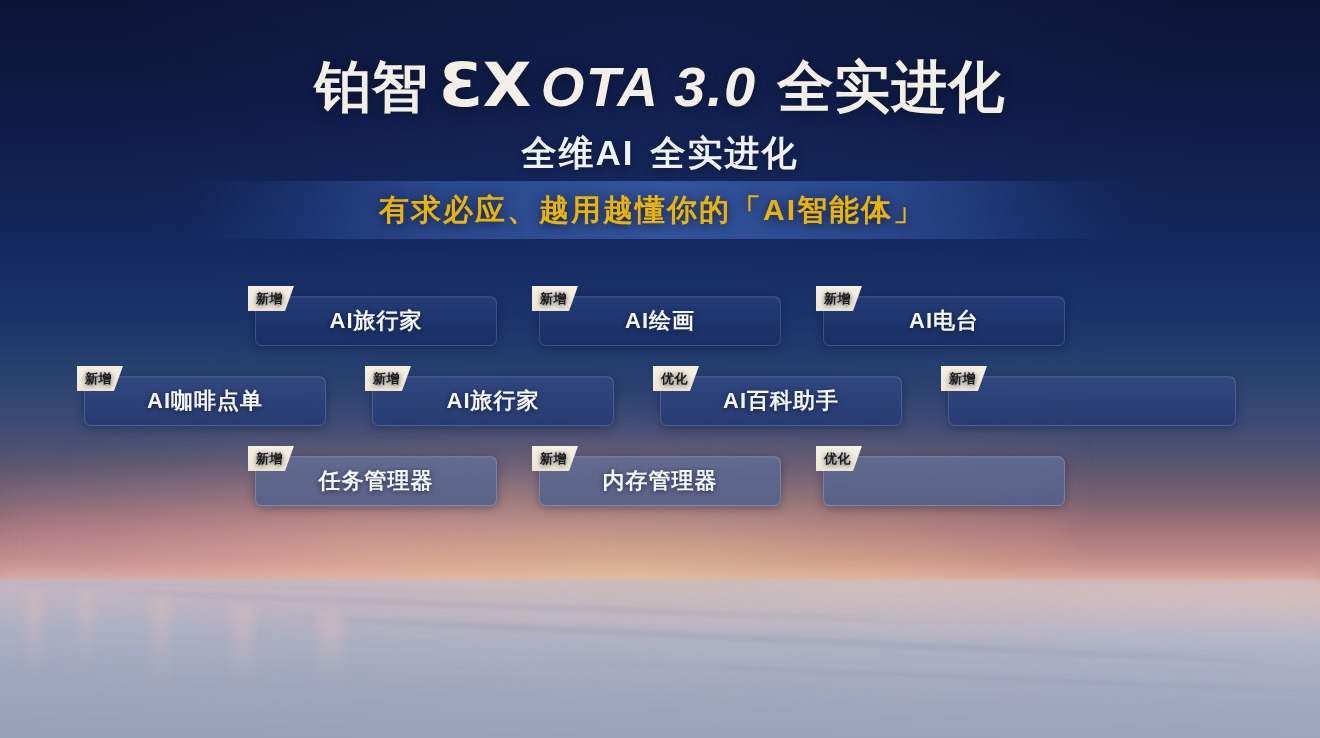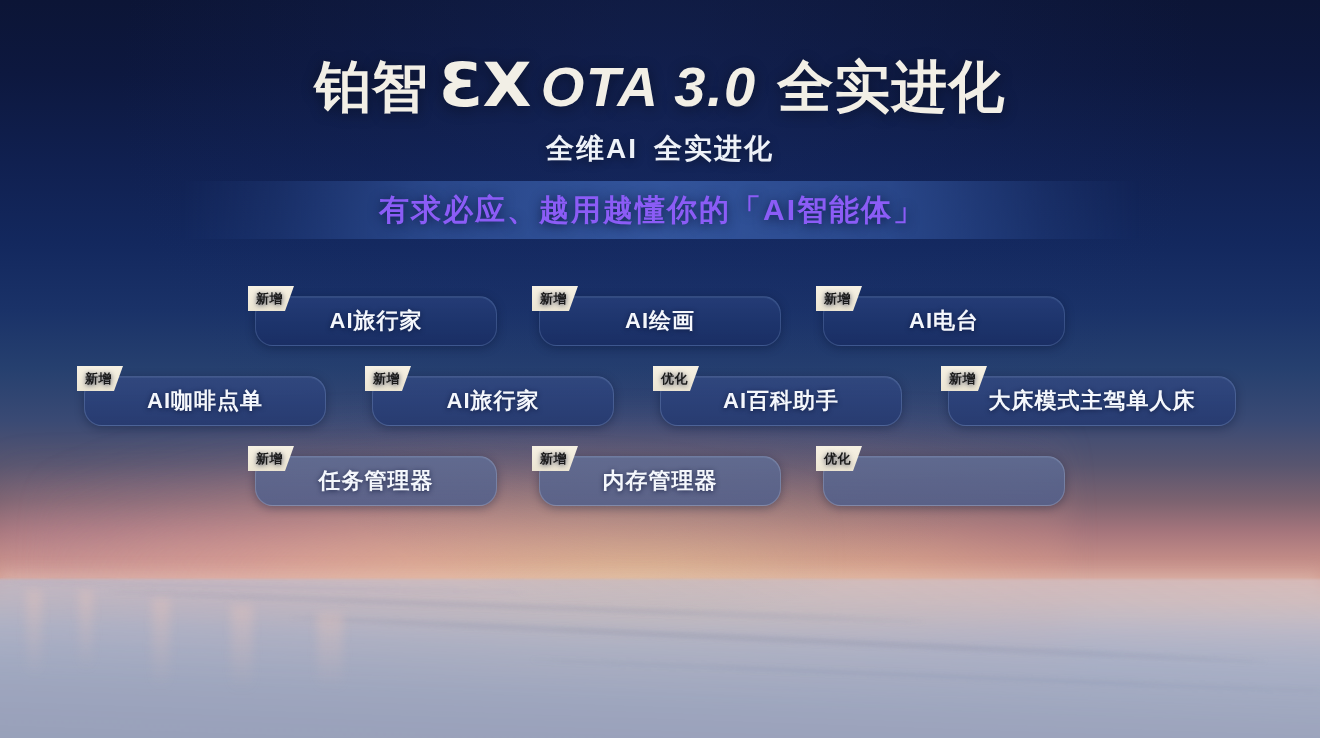--- a/index.html
+++ b/index.html
@@ -162,21 +162,21 @@
     margin: 0 4px;
     font-style: italic;
   }
 
   .subhead {
     position: absolute;
     left: 0; right: 0;
     top: 130px;
     text-align: center;
     color: #eef2f8;
-    font-size: 28px;
+    font-size: 35px;
     font-weight: 700;
     letter-spacing: 2px;
     white-space: nowrap;
     text-shadow: 0 2px 10px rgba(0,0,0,0.40);
   }
   .subhead .gap { display: inline-block; width: 16px; }
 
   
   .banner {
     position: absolute;
@@ -192,21 +192,21 @@
       rgba(50,84,156,0.72) 74%,
       rgba(40,70,136,0.30) 90%,
       rgba(36,62,124,0) 100%);
     filter: blur(0.4px);
   }
   .banner-text {
     position: absolute;
     left: 0; right: 16px;
     top: 190px;
     text-align: center;
-    color: #8b5cf6;
+    color: #eab308;
     font-size: 30px;
     font-weight: 700;
     letter-spacing: 2px;
     white-space: nowrap;
     text-shadow: 0 2px 12px rgba(10,20,60,0.85);
   }
 
   
   .rows {
     position: absolute;
@@ -221,21 +221,21 @@
     margin-bottom: 30px;
   }
   .row.r2 { gap: 46px; }
 
   .pill {
     position: relative;
     height: 50px;
     display: flex;
     align-items: center;
     justify-content: center;
-    border-radius: 18px;
+    border-radius: 7px;
     padding: 1px 26px;
     box-sizing: border-box;
     background: linear-gradient(180deg,
       rgba(38,62,120,0.88) 0%,
       rgba(30,52,108,0.90) 55%,
       rgba(26,46,100,0.92) 100%);
     border: 1px solid rgba(150,180,230,0.22);
     box-shadow: 0 2px 10px rgba(6,14,44,0.35),
                 inset 0 1px 0 rgba(180,205,245,0.10);
     color: #f4f7fc;
@@ -335,21 +335,20 @@
         <div class="pill" style="width: 242px;">
           <span class="tag">新增</span>
           <span class="label">AI旅行家</span>
         </div>
         <div class="pill" style="width: 242px;">
           <span class="tag">优化</span>
           <span class="label">AI百科助手</span>
         </div>
         <div class="pill" style="width: 288px;">
           <span class="tag">新增</span>
-          <span class="label">大床模式主驾单人床</span>
         </div>
       </div>
     <div class="row r3">
         <div class="pill" style="width: 242px;">
           <span class="tag">新增</span>
           <span class="label">任务管理器</span>
         </div>
         <div class="pill" style="width: 242px;">
           <span class="tag">新增</span>
           <span class="label">内存管理器</span>

